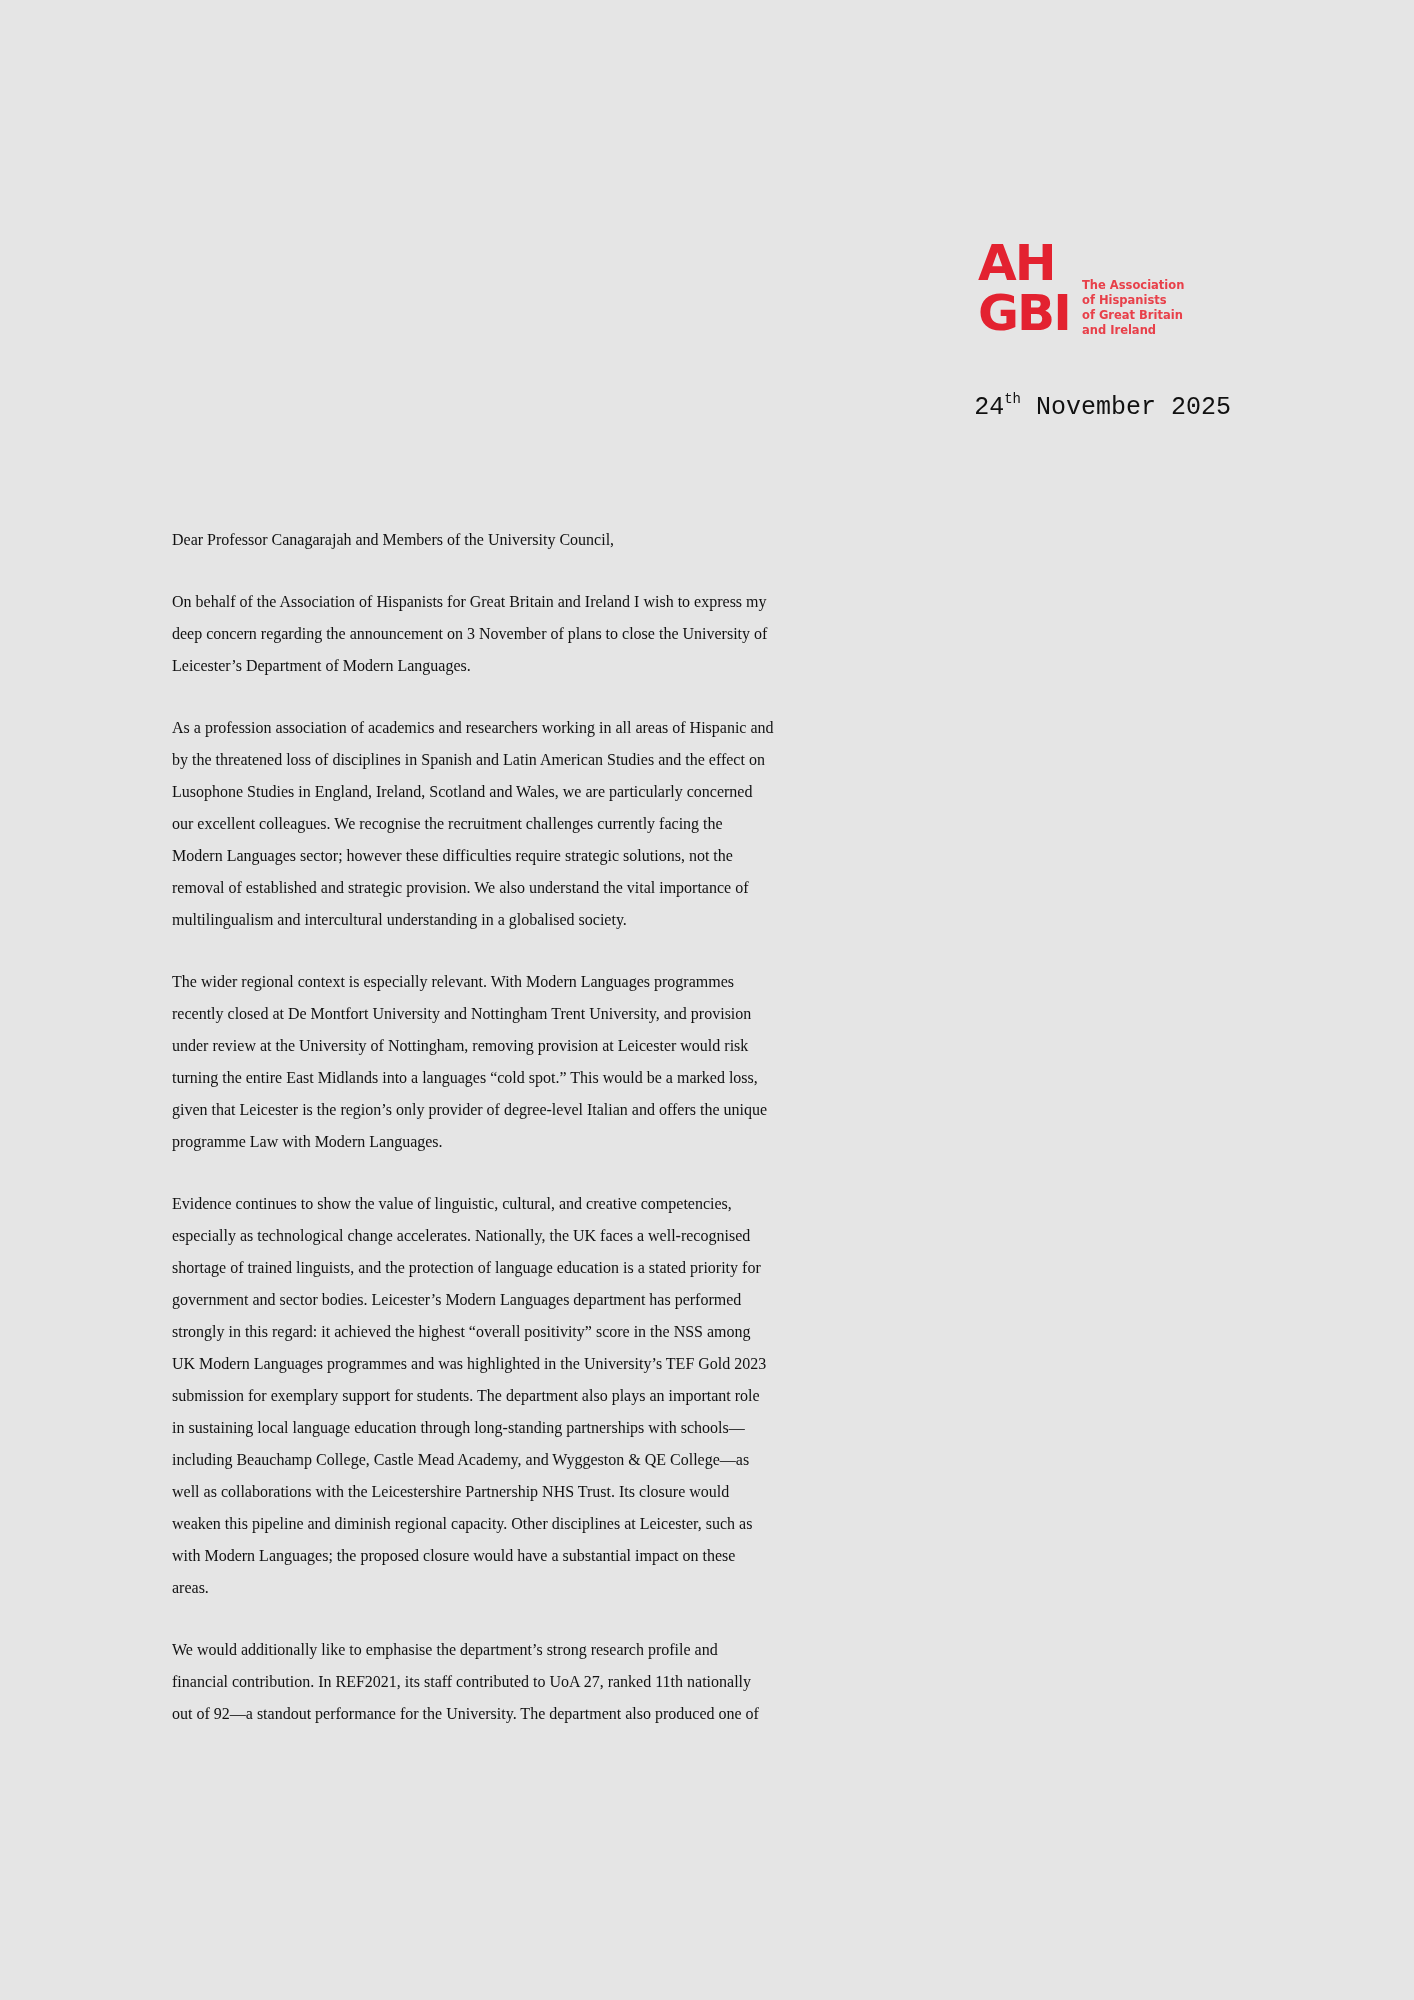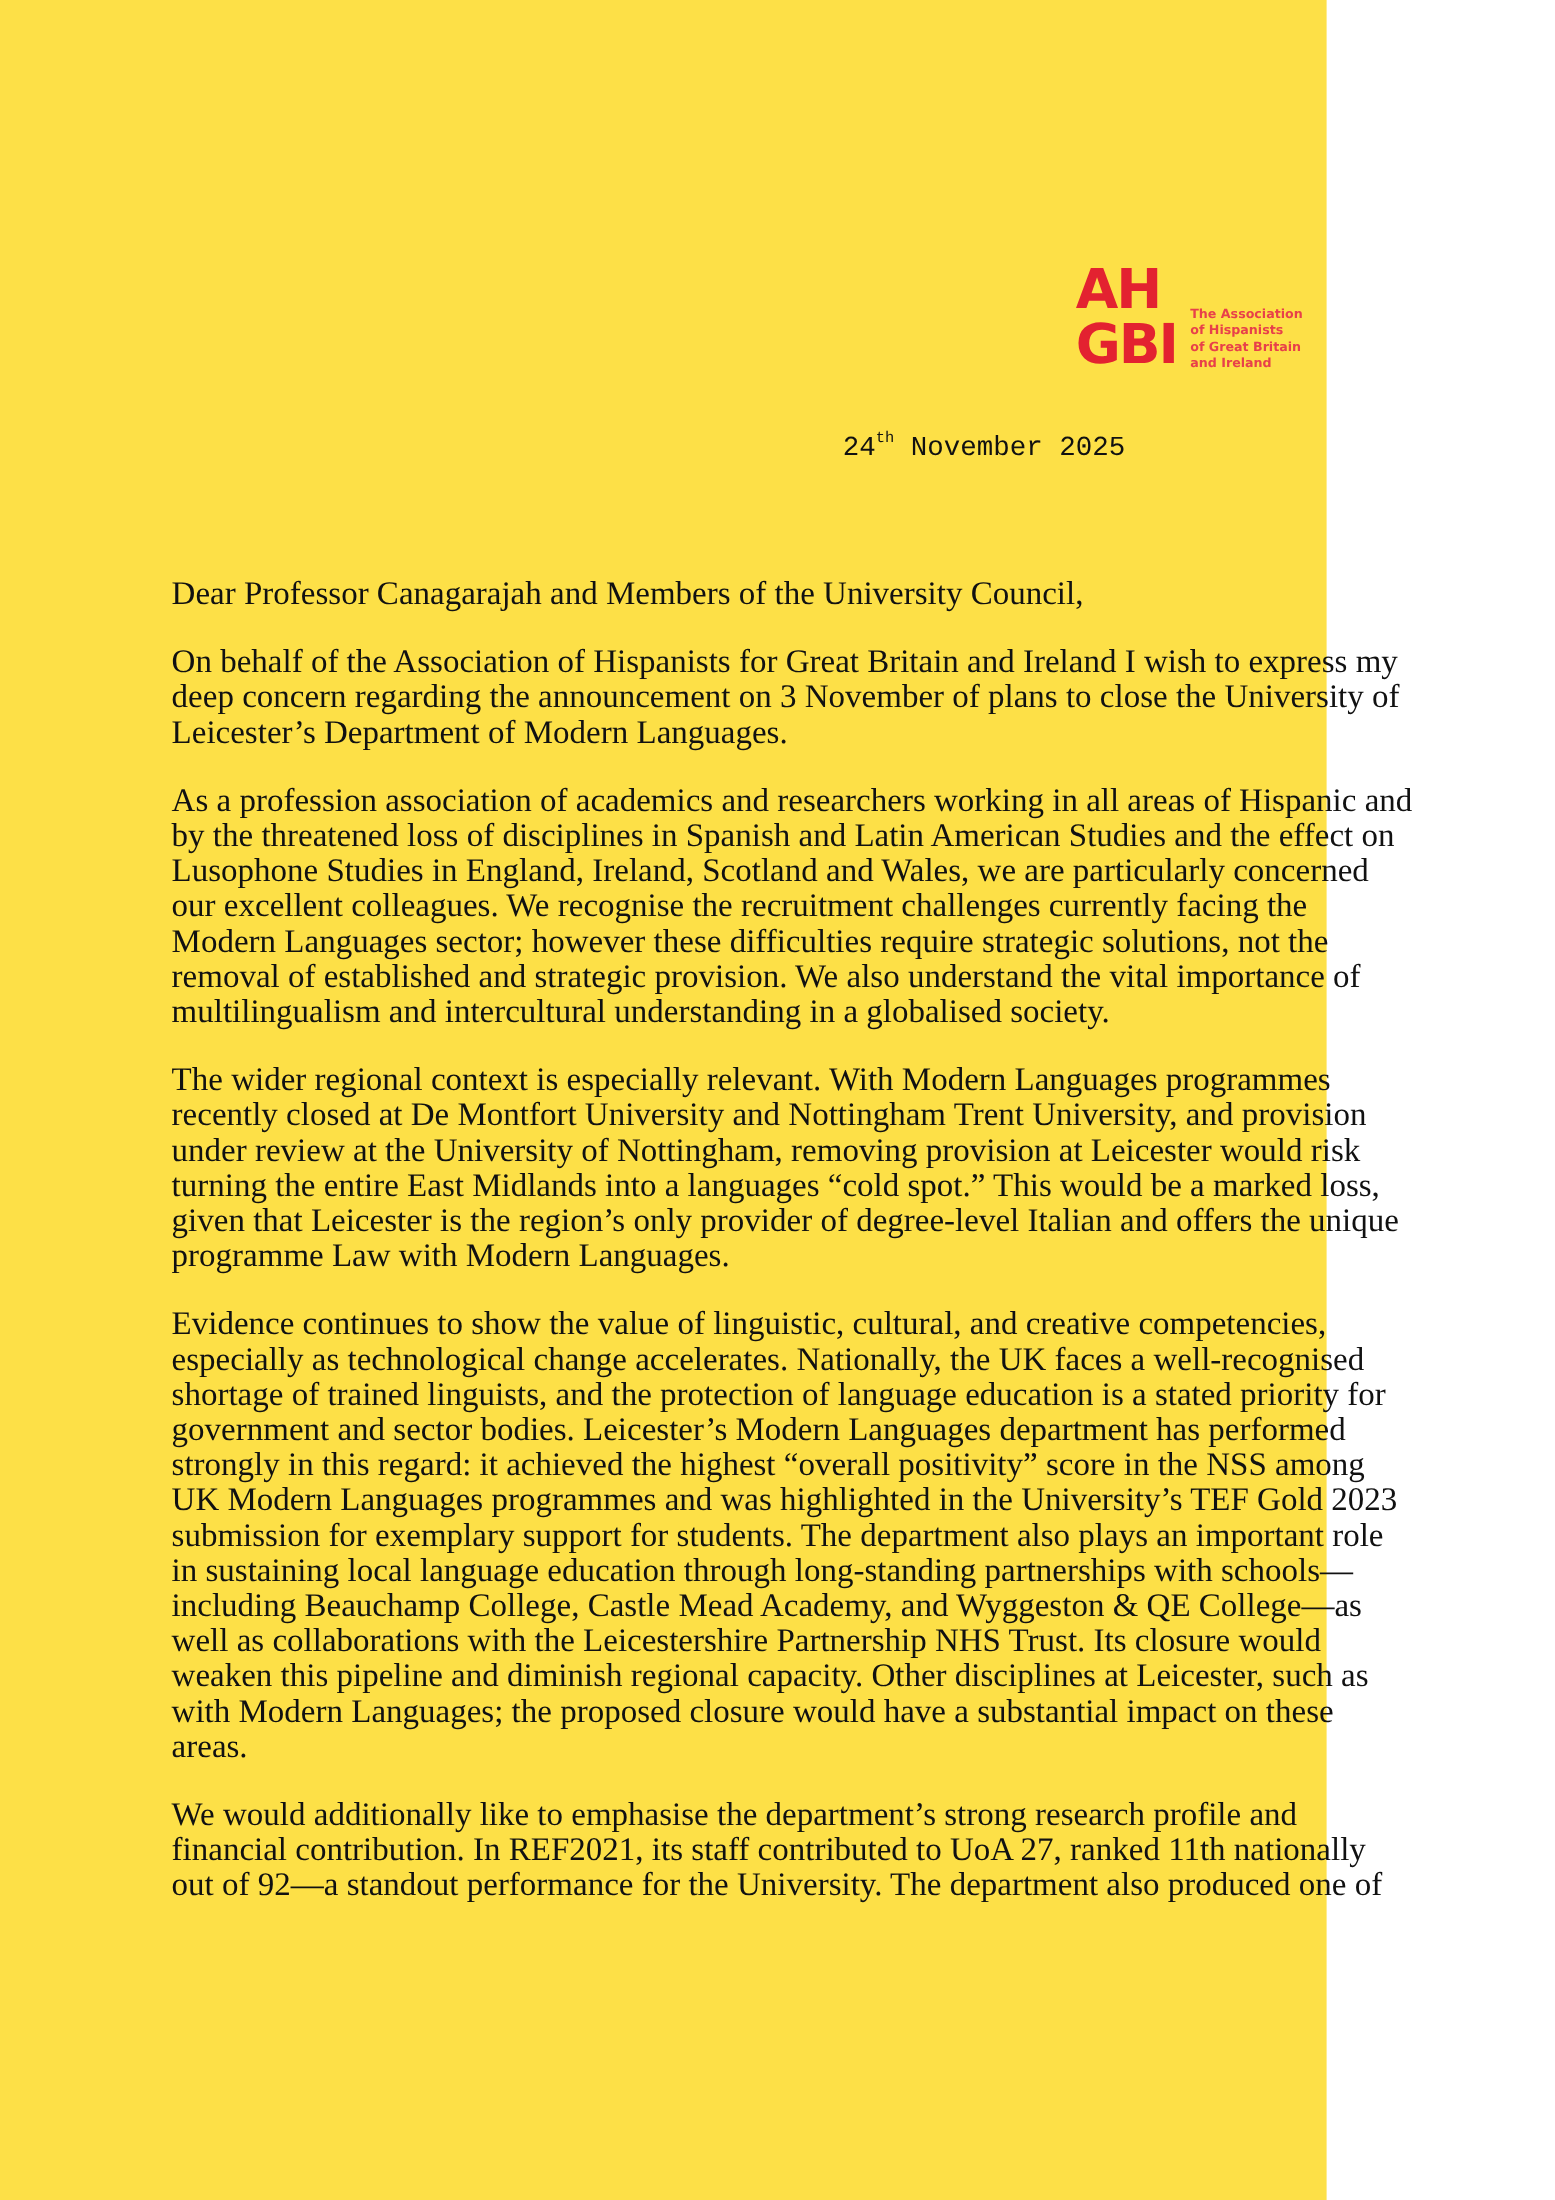--- a/index.html
+++ b/index.html
@@ -1,34 +1,34 @@
 <!DOCTYPE html>
 <html><head>
 <meta charset="utf-8">
 <style>
   html, body { margin: 0; padding: 0; background: #ffffff; }
   body { width: 1414px; height: 2000px; position: relative; overflow: hidden; }
-  .page { position: absolute; left: 0; top: 0; width: 1206px; height: 2000px; background: #fde047; }
+  .page { position: absolute; left: 0; top: 0; width: 1414px; height: 2000px; background: #e5e5e5; }
 
   .logo { position: absolute; left: 978px; top: 240px; width: 220px; height: 100px; }
   .logo-mark { position: absolute; left: 0; top: 0; width: 95px; height: 100px;
     font-family: "DejaVu Sans", sans-serif; font-weight: bold; color: #e32230;
     font-size: 50px; line-height: 46px; letter-spacing: -2px; }
   .logo-mark .row { display: block; height: 50px; }
   .logo-text { position: absolute; left: 104px; top: 14px; width: 120px;
     font-family: "DejaVu Sans", sans-serif; font-weight: bold; color: #e8404a;
     font-size: 11.5px; line-height: 15px; margin-top: 24px; }
   .logo-text span { display: block; white-space: nowrap; }
 
   .date { position: absolute; right: 183px; top: 393px;
     font-family: Liberation Mono, monospace; font-size: 25px; color: #111; white-space: nowrap; }
   .date sup { font-size: 14px; vertical-align: top; position: relative; top: -2px; }
 
-  .body-text { position: absolute; left: 156px; top: 524px; width: 1070px;
-    font-family: "Liberation Serif", serif; font-size: 30px; line-height: 32px; color: #111; }
+  .body-text { position: absolute; left: 172px; top: 524px; width: 1070px;
+    font-family: "Liberation Serif", serif; font-size: 16px; line-height: 32px; color: #111; }
   .para { margin: 0 0 30px 0; }
   .line { display: block; white-space: nowrap; }
 </style>
 </head>
 <body>
 
 <div class="page">
 
   <div class="logo">
     <div class="logo-mark">

